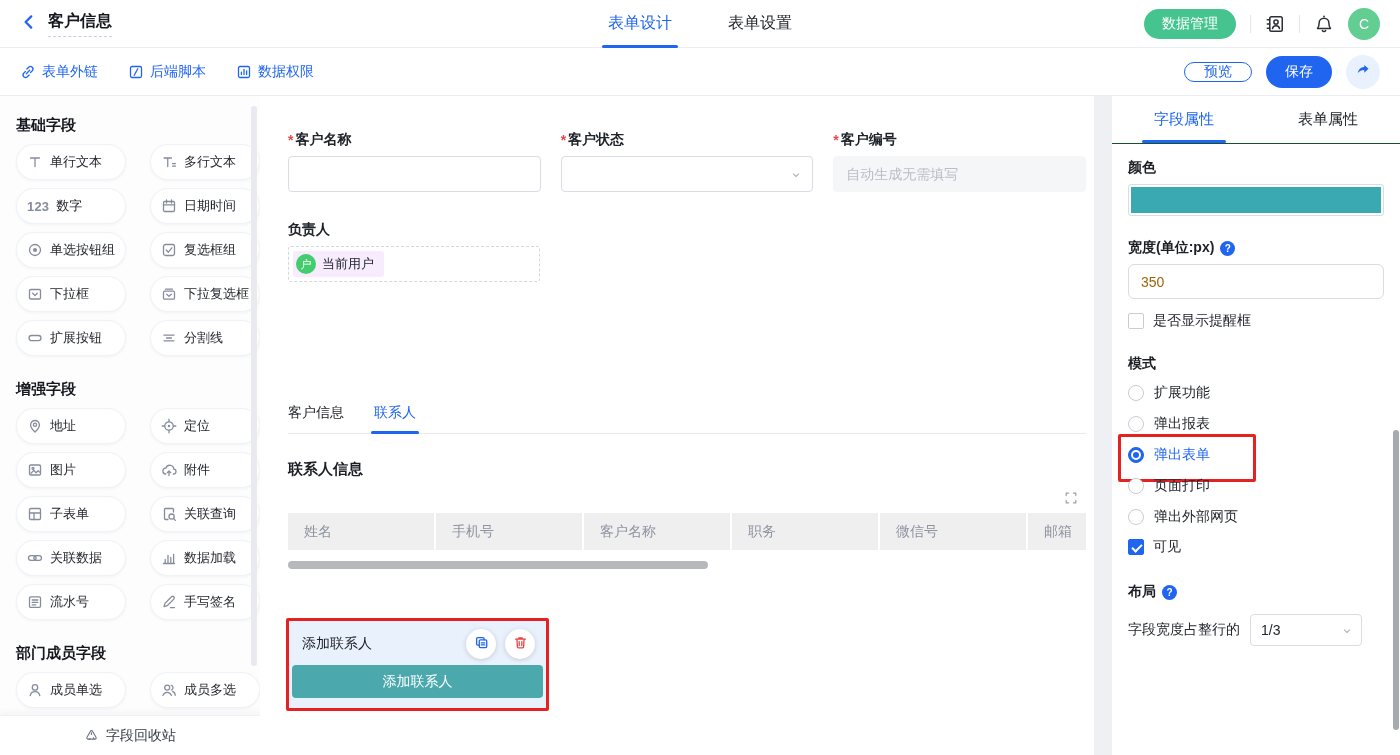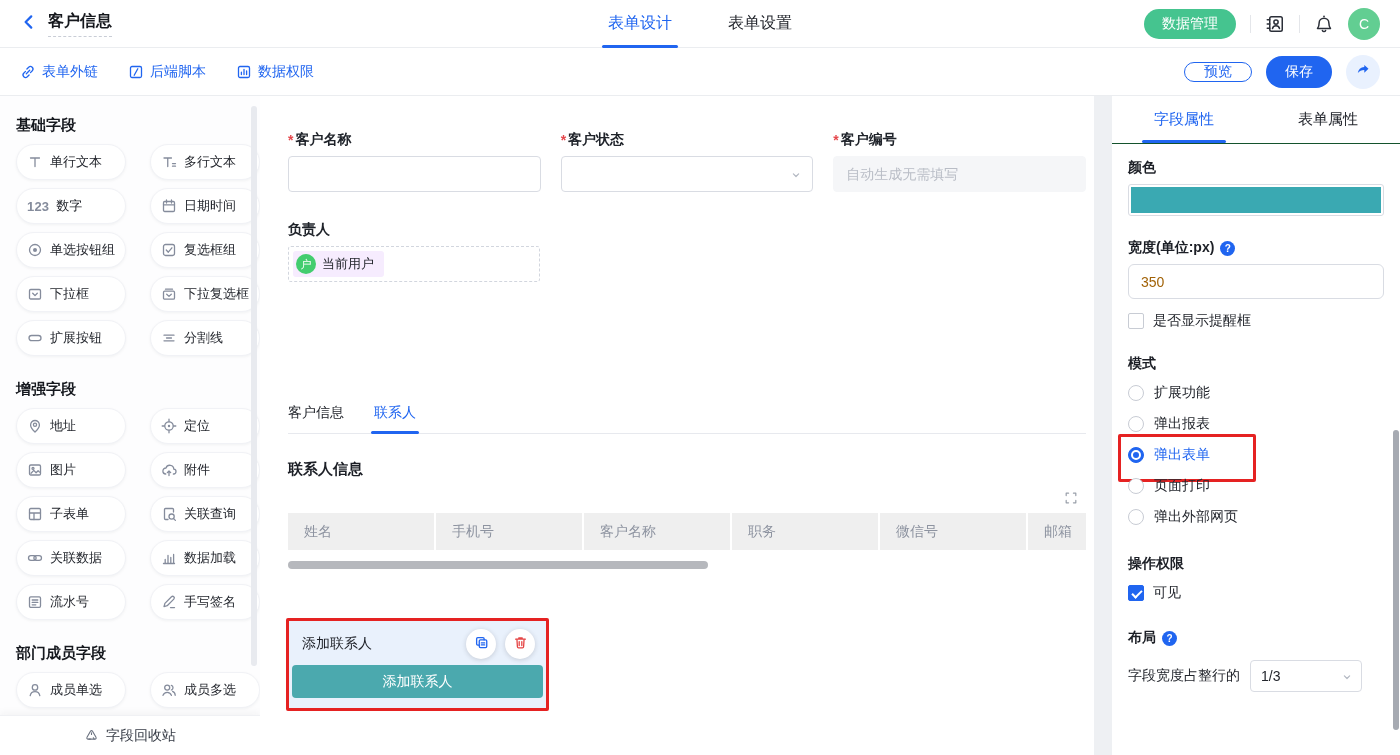--- a/index.html
+++ b/index.html
@@ -557,21 +557,20 @@
             <span class="radio"></span>
             <span class="mo-label">页面打印</span>
           </div>
           <div class="mode-opt">
             <span class="radio"></span>
             <span class="mo-label">弹出外部网页</span>
           </div>
         </div>
 
 
-      <div class="p-label mt26">操作权限</div>
       <div class="cb-row mt10">
         <span class="cb checked"></span>
         <span>可见</span>
       </div>
 
       <div class="p-label mt26">
         <span>布局</span>
         <span class="help-dot">?</span>
       </div>
       <div class="layout-row">

